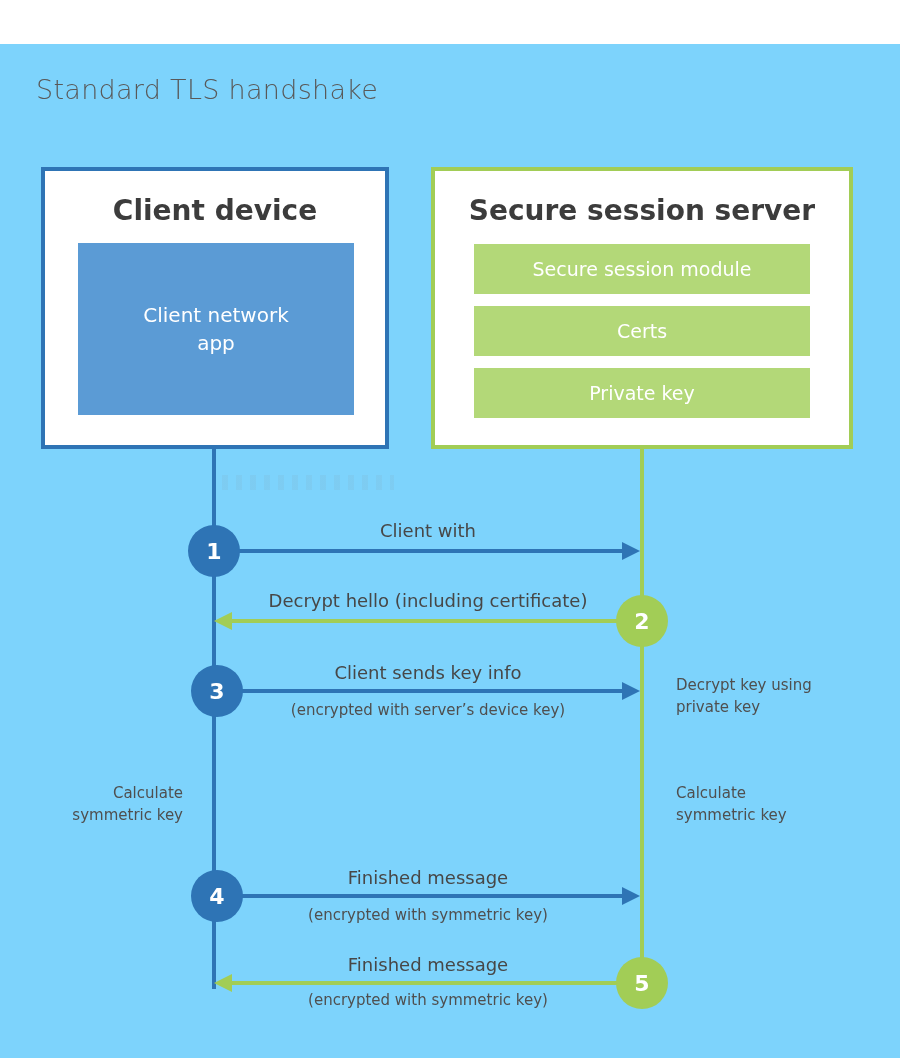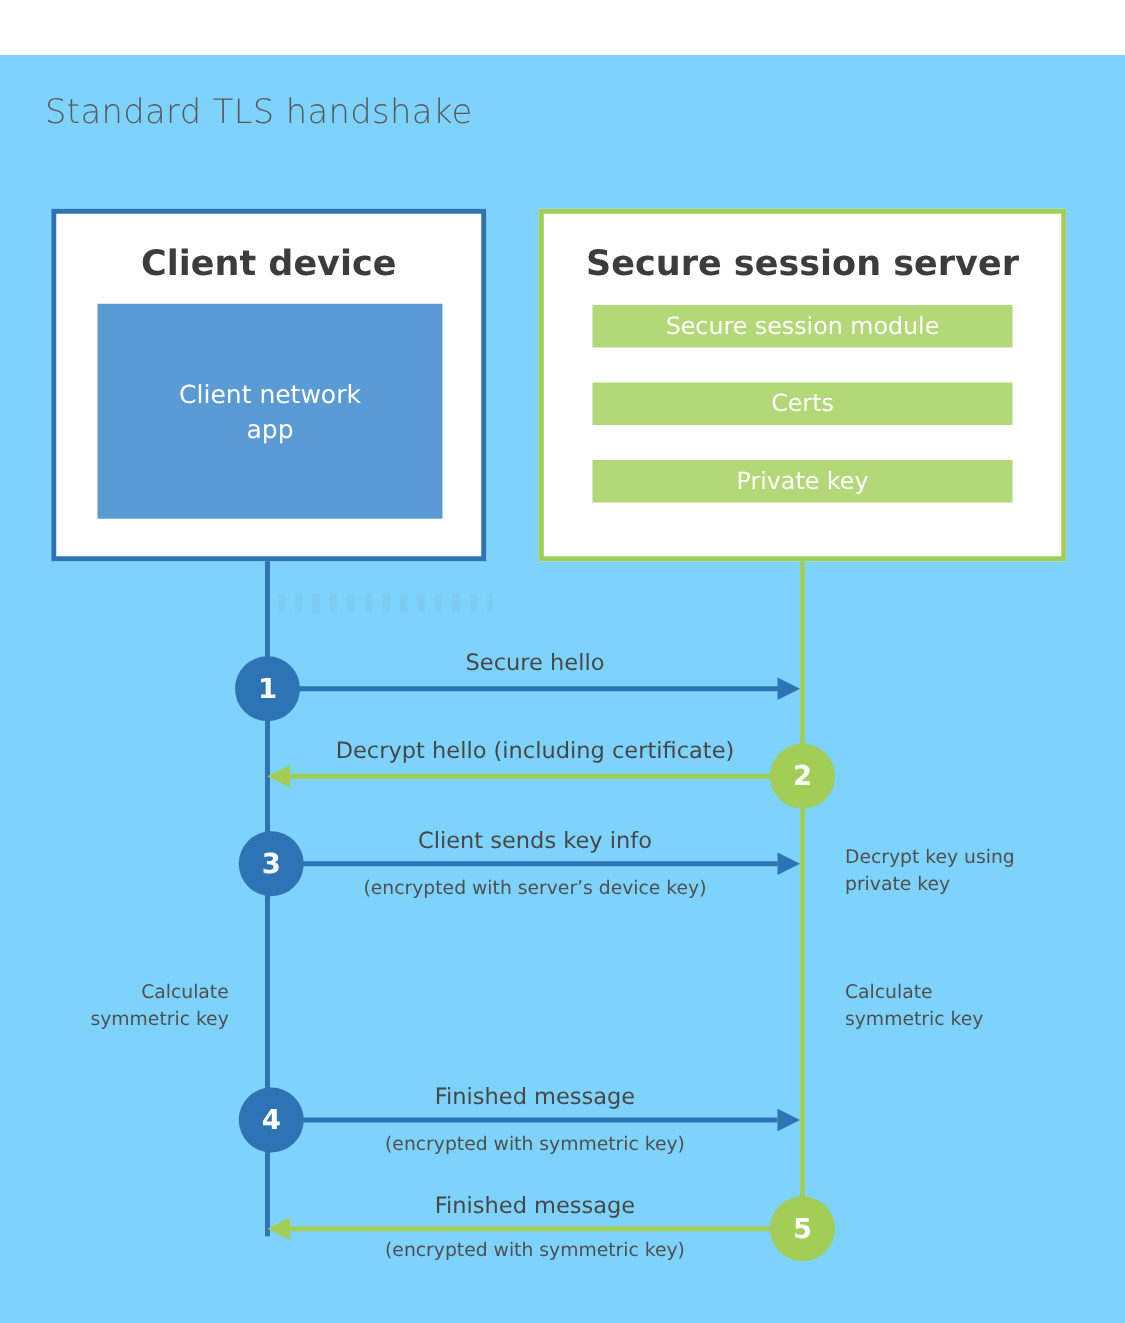--- a/index.html
+++ b/index.html
@@ -13,21 +13,21 @@
   .page-title{position:absolute;left:36px;top:30px;font-size:27px;font-weight:300;
     color:var(--title);letter-spacing:.3px;}
   
   .entity-box{position:absolute;top:123px;height:282px;background:#fff;border:4px solid;}
   .client-box{left:41px;width:348px;border-color:var(--blue);}
   .server-box{left:431px;width:422px;border-color:var(--green);}
   .entity-title{margin-top:23px;text-align:center;font-size:28px;font-weight:bold;color:var(--heading);}
   .app-rect{position:absolute;left:78px;top:199px;width:276px;height:172px;background:var(--light-blue);
     display:flex;flex-direction:column;align-items:center;justify-content:center;
     color:#fff;font-size:20px;line-height:28px;text-align:center;}
-  .module-bar{position:absolute;left:474px;width:336px;height:34px;background:var(--light-green);
+  .module-bar{position:absolute;left:474px;width:336px;height:50px;background:var(--light-green);
     display:flex;align-items:center;justify-content:center;color:#fff;font-size:19px;}
   .bar-1{top:200px;} .bar-2{top:262px;} .bar-3{top:324px;}
   
   .lifeline{position:absolute;top:405px;width:4px;height:540px;}
   .lifeline.blue{left:212px;background:var(--blue);}
   .lifeline.green{left:640px;background:var(--green);}
   
   .artifact{position:absolute;left:222px;top:431px;width:172px;height:15px;opacity:.6;
     background:repeating-linear-gradient(90deg,rgba(130,130,130,.14) 0 6px,transparent 6px 14px);}
   
@@ -75,21 +75,21 @@
     <span>Certs</span>
   </div>
   <div class="module-bar bar-3">
     <span>Private key</span>
   </div>
 
   <div class="lifeline blue"></div>
   <div class="lifeline green"></div>
   <div class="artifact"></div>
 
-  <div class="msg-label" style="top:476px;">Secure hello</div>
+  <div class="msg-label" style="top:476px;">Client with</div>
   <div class="arrow-line blue" style="left:214px;top:505px;width:410px;"></div>
   <div class="arrow-head right blue" style="left:622px;top:498px;"></div>
   <div class="step-circle blue" style="left:188px;top:481px;">
     <span>1</span>
   </div>
 
   <div class="msg-label" style="top:546px;">Decrypt hello (including certificate)</div>
   <div class="arrow-line green" style="left:232px;top:575px;width:410px;"></div>
   <div class="arrow-head left green" style="left:214px;top:568px;"></div>
   <div class="step-circle green" style="left:616px;top:551px;">

